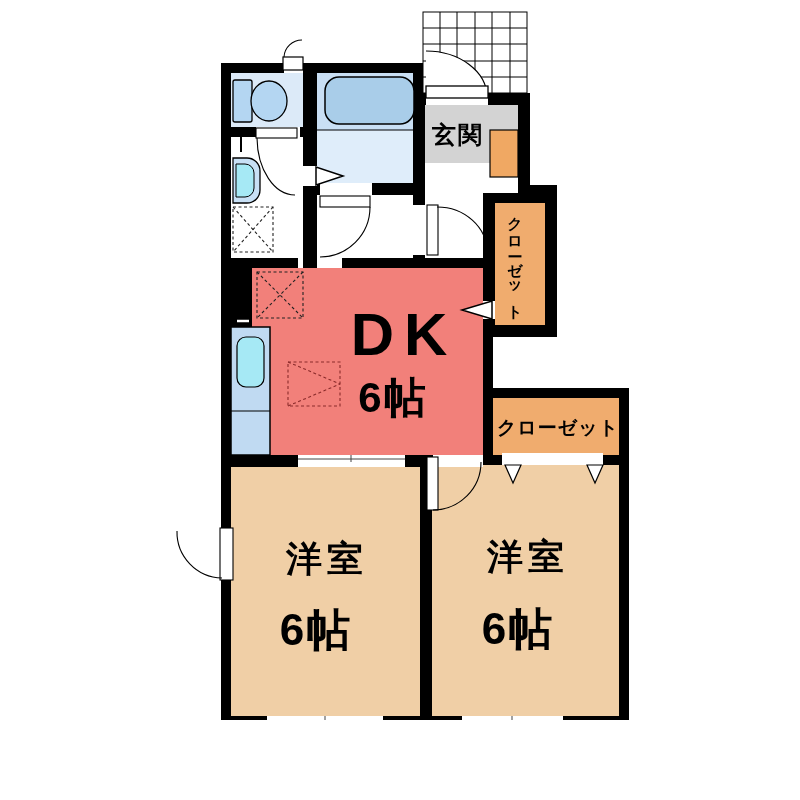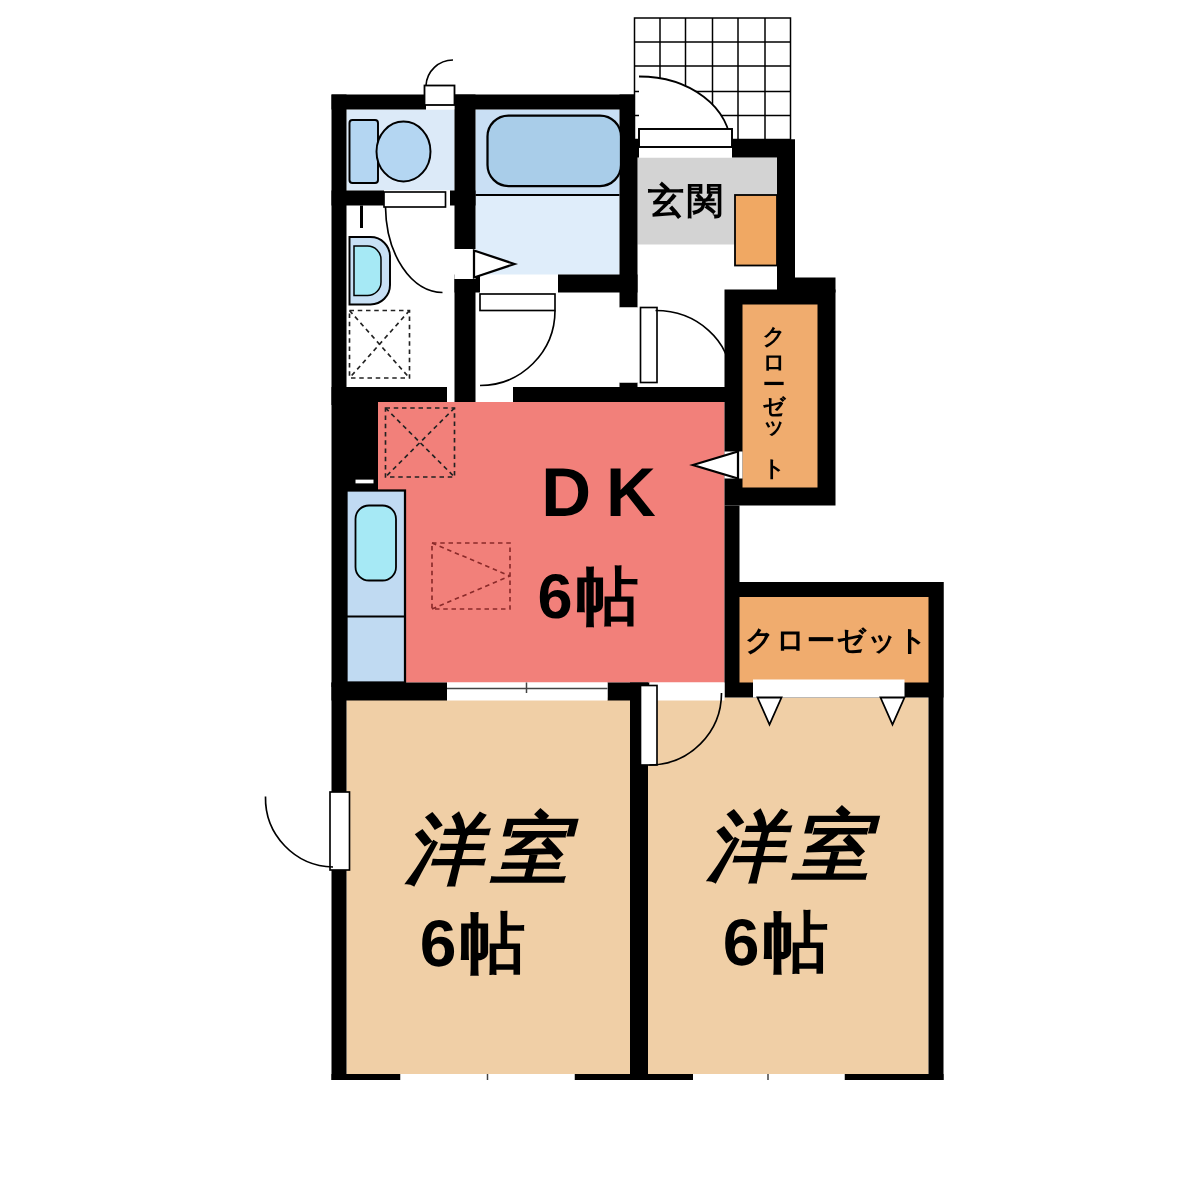--- a/index.html
+++ b/index.html
@@ -5,23 +5,23 @@
   html,body{margin:0;padding:0;background:#ffffff;}
   #plan{position:relative;width:800px;height:720px;background:#fff;overflow:hidden;
         font-family:"Liberation Sans","DejaVu Sans",sans-serif;}
   #plan svg{position:absolute;left:0;top:0;}
   .lbl{position:absolute;color:#000;font-weight:bold;white-space:nowrap;
        transform:translateX(-50%);text-align:center;line-height:1;}
   .lbl-genkan{font-size:24px;letter-spacing:2px;}
   .lbl-closet-v{writing-mode:vertical-rl;text-orientation:upright;font-size:15px;
                 letter-spacing:4px;transform:none;}
   .lbl-closet-h{font-size:19px;letter-spacing:1px;}
-  .lbl-dk{font-size:46px;letter-spacing:10px;}
+  .lbl-dk{font-size:60px;letter-spacing:10px;}
   .lbl-dk-size{font-size:42px;letter-spacing:2px;}
-  .lbl-room{font-size:52px;letter-spacing:5px;font-style:italic;}
+  .lbl-room{font-size:36px;letter-spacing:5px;}
   .lbl-room-size{font-size:44px;letter-spacing:2px;}
   .lbl-balcony{font-size:29px;letter-spacing:3px;}
 </style>
 </head>
 <body>
 
 <div id="plan">
 <svg width="800" height="800" viewBox="0 0 800 800">
 
   <g>

